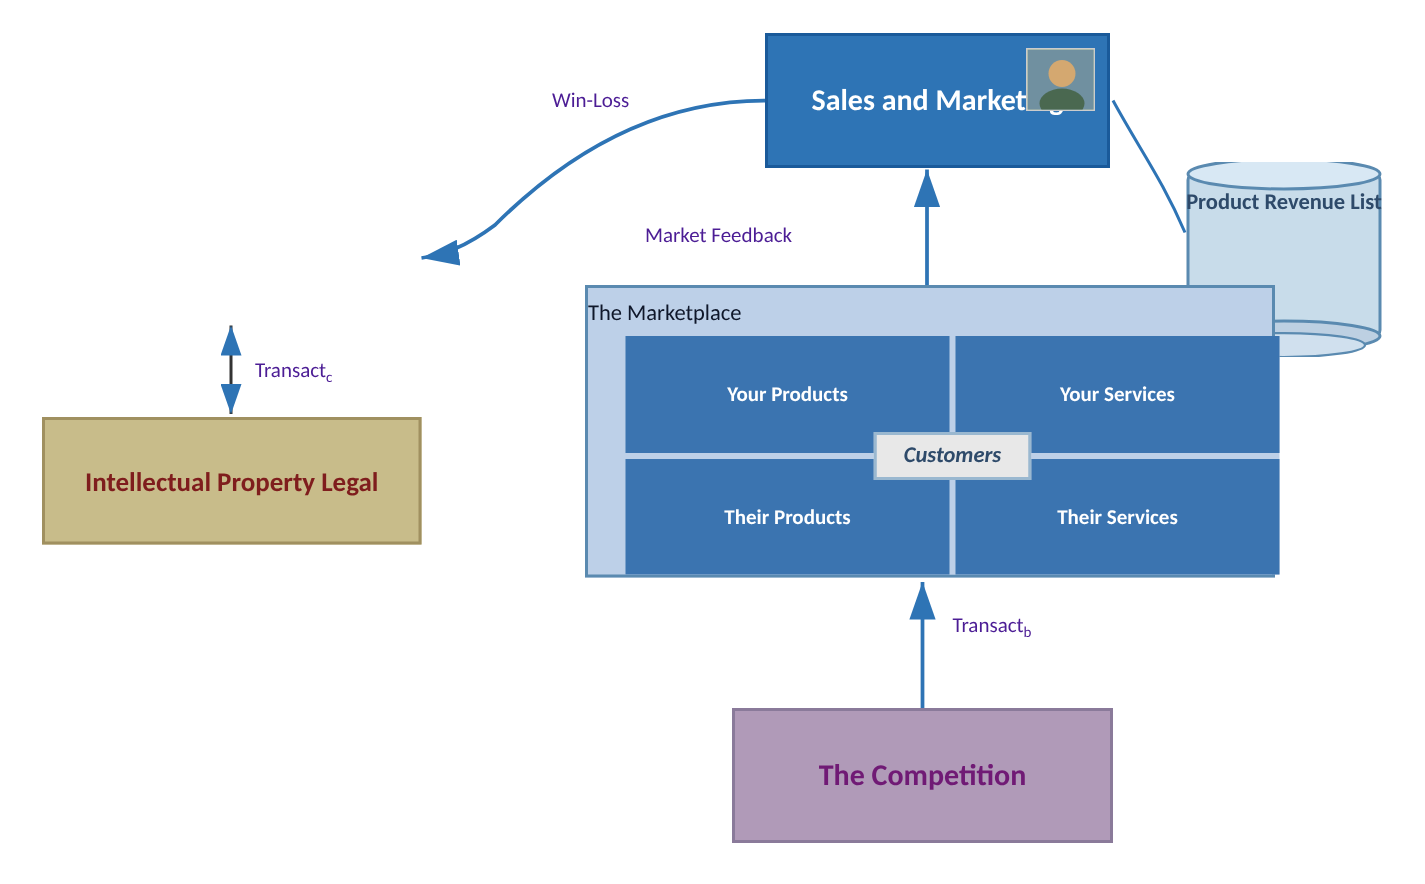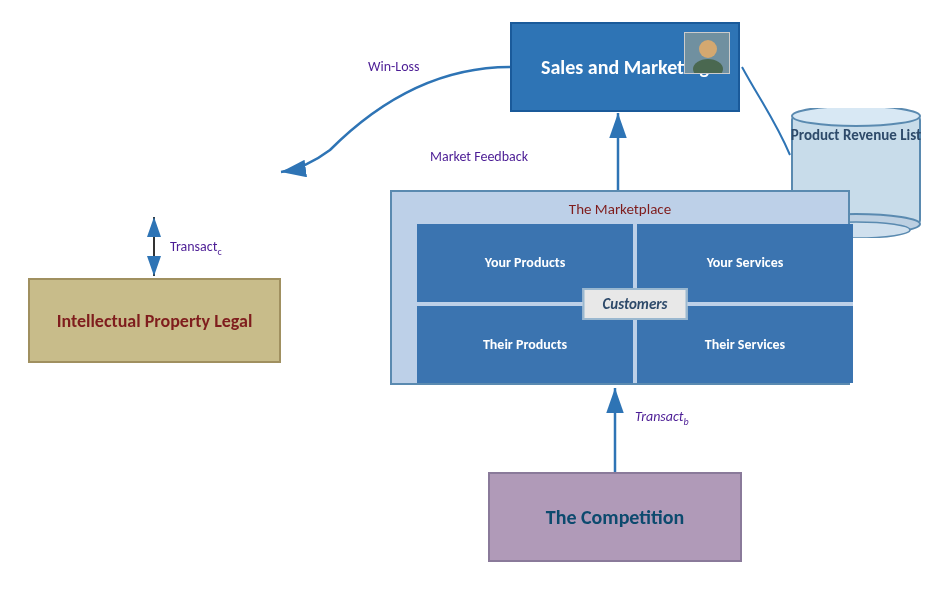--- a/index.html
+++ b/index.html
@@ -76,23 +76,23 @@
       border: 2px solid #5a8ab0;
       color: #2e4a6a;
       font-size: 15px;
       align-items: flex-start;
       padding-top: 8px;
       flex-direction: column;
     }
 
     .marketplace-title {
       width: 100%;
-      text-align: center;
+      text-align: left;
       font-size: 15px;
-      color: #7f1d1d;
+      color: #0f172a;
       margin-bottom: 6px;
     }
 
     
     .marketplace-grid {
       display: grid;
       grid-template-columns: 1fr 1fr;
       grid-template-rows: 1fr 1fr;
       gap: 4px;
       width: calc(100% - 20px);
@@ -132,21 +132,21 @@
     }
 
     
     .competition {
       left: 488px;
       top: 472px;
       width: 254px;
       height: 90px;
       background: #b09ab8;
       border: 2px solid #8a7a9a;
-      color: #0c4a6e;
+      color: #701a75;
       font-size: 20px;
       font-weight: bold;
     }
 
     
     .label {
       position: absolute;
       color: #4c1d95;
       font-size: 14px;
     }
@@ -281,21 +281,21 @@
       <div class="grid-cell">
         <span>Their Services</span>
       </div>
 
       <div class="customers-badge">
         <span>Customers</span>
       </div>
     </div>
   </div>
 
-  <div class="label" style="left:635px; top:408px;font-style:italic;">
+  <div class="label" style="left:635px; top:408px;">
     <span>Transact</span><sub>b</sub>
   </div>
 
   <div class="box competition">
     <span>The Competition</span>
   </div>
 
 </div>
 
 </body></html>

